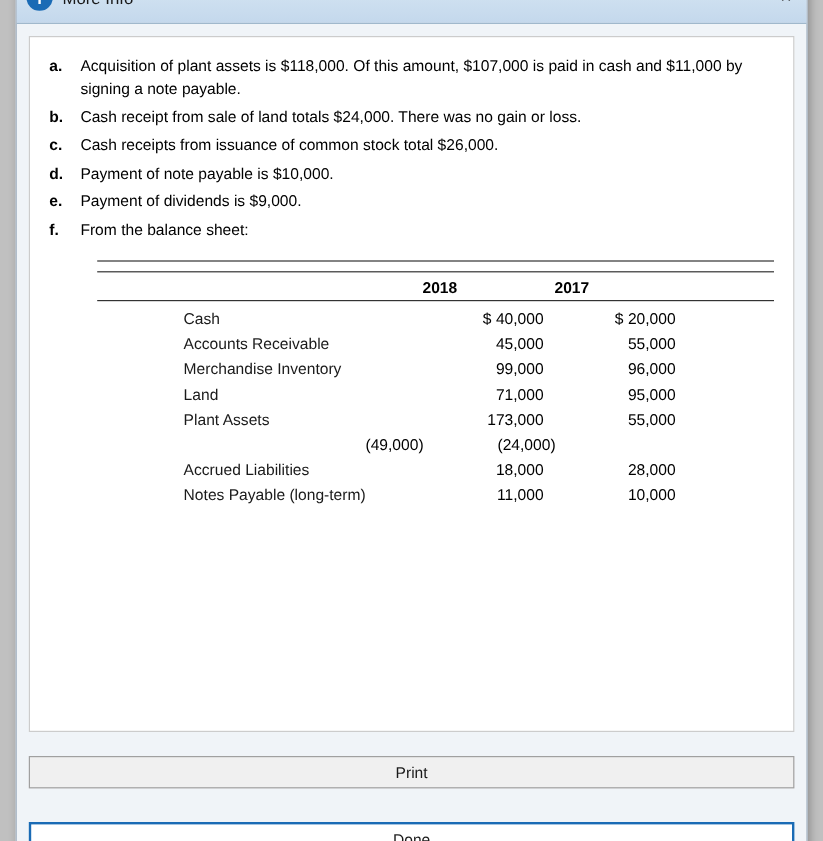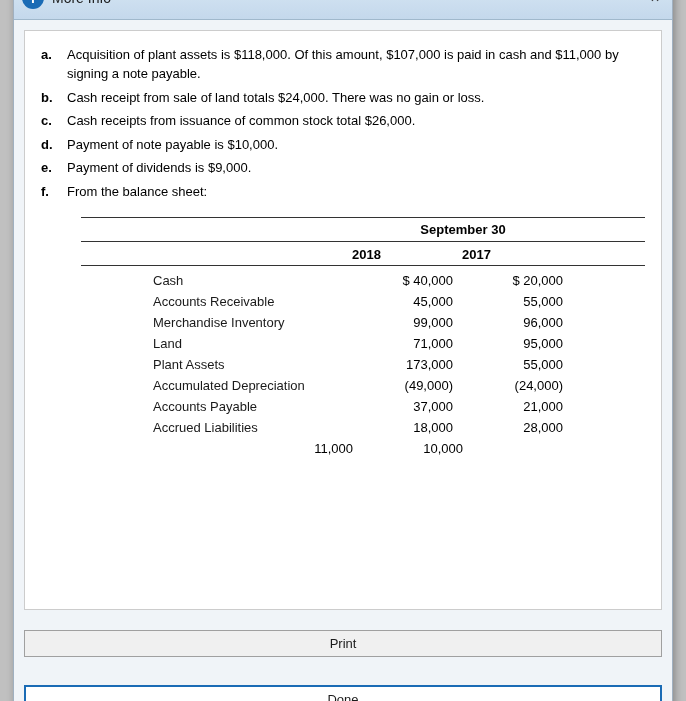--- a/index.html
+++ b/index.html
@@ -250,21 +250,20 @@
         <li>
           <span class="note-label">f.</span>
           <span class="note-text">From the balance sheet:</span>
         </li>
       </ul>
 
     <div class="balance-sheet-container">
 
       <div class="bs-header-row">
         <div class="bs-label-col"></div>
-        <div class="bs-header-label">September 30</div>
       </div>
 
       <div class="bs-years-row">
         <div class="bs-label-col"></div>
         <div class="bs-year-col">2018</div>
         <div class="bs-year-col">2017</div>
       </div>
 
       <div id="bs-rows-container">
           <div class="bs-data-row">
@@ -286,35 +285,30 @@
             <div class="bs-item-name">Land</div>
             <div class="bs-val-2018">71,000</div>
             <div class="bs-val-2017">95,000</div>
           </div>
           <div class="bs-data-row">
             <div class="bs-item-name">Plant Assets</div>
             <div class="bs-val-2018">173,000</div>
             <div class="bs-val-2017">55,000</div>
           </div>
           <div class="bs-data-row">
-            <div class="bs-item-name">Accumulated Depreciation</div>
             <div class="bs-val-2018">(49,000)</div>
             <div class="bs-val-2017">(24,000)</div>
-          </div>
-          <div class="bs-data-row">
-            <div class="bs-item-name">Accounts Payable</div>
-            <div class="bs-val-2018">37,000</div>
-            <div class="bs-val-2017">21,000</div>
           </div>
           <div class="bs-data-row">
             <div class="bs-item-name">Accrued Liabilities</div>
             <div class="bs-val-2018">18,000</div>
             <div class="bs-val-2017">28,000</div>
           </div>
           <div class="bs-data-row">
+            <div class="bs-item-name">Notes Payable (long-term)</div>
             <div class="bs-val-2018">11,000</div>
             <div class="bs-val-2017">10,000</div>
           </div>
         </div>
     </div>
   </div>
 
   <div class="footer-area">
     <button class="btn-print">Print</button>
     <button class="btn-done">Done</button>

